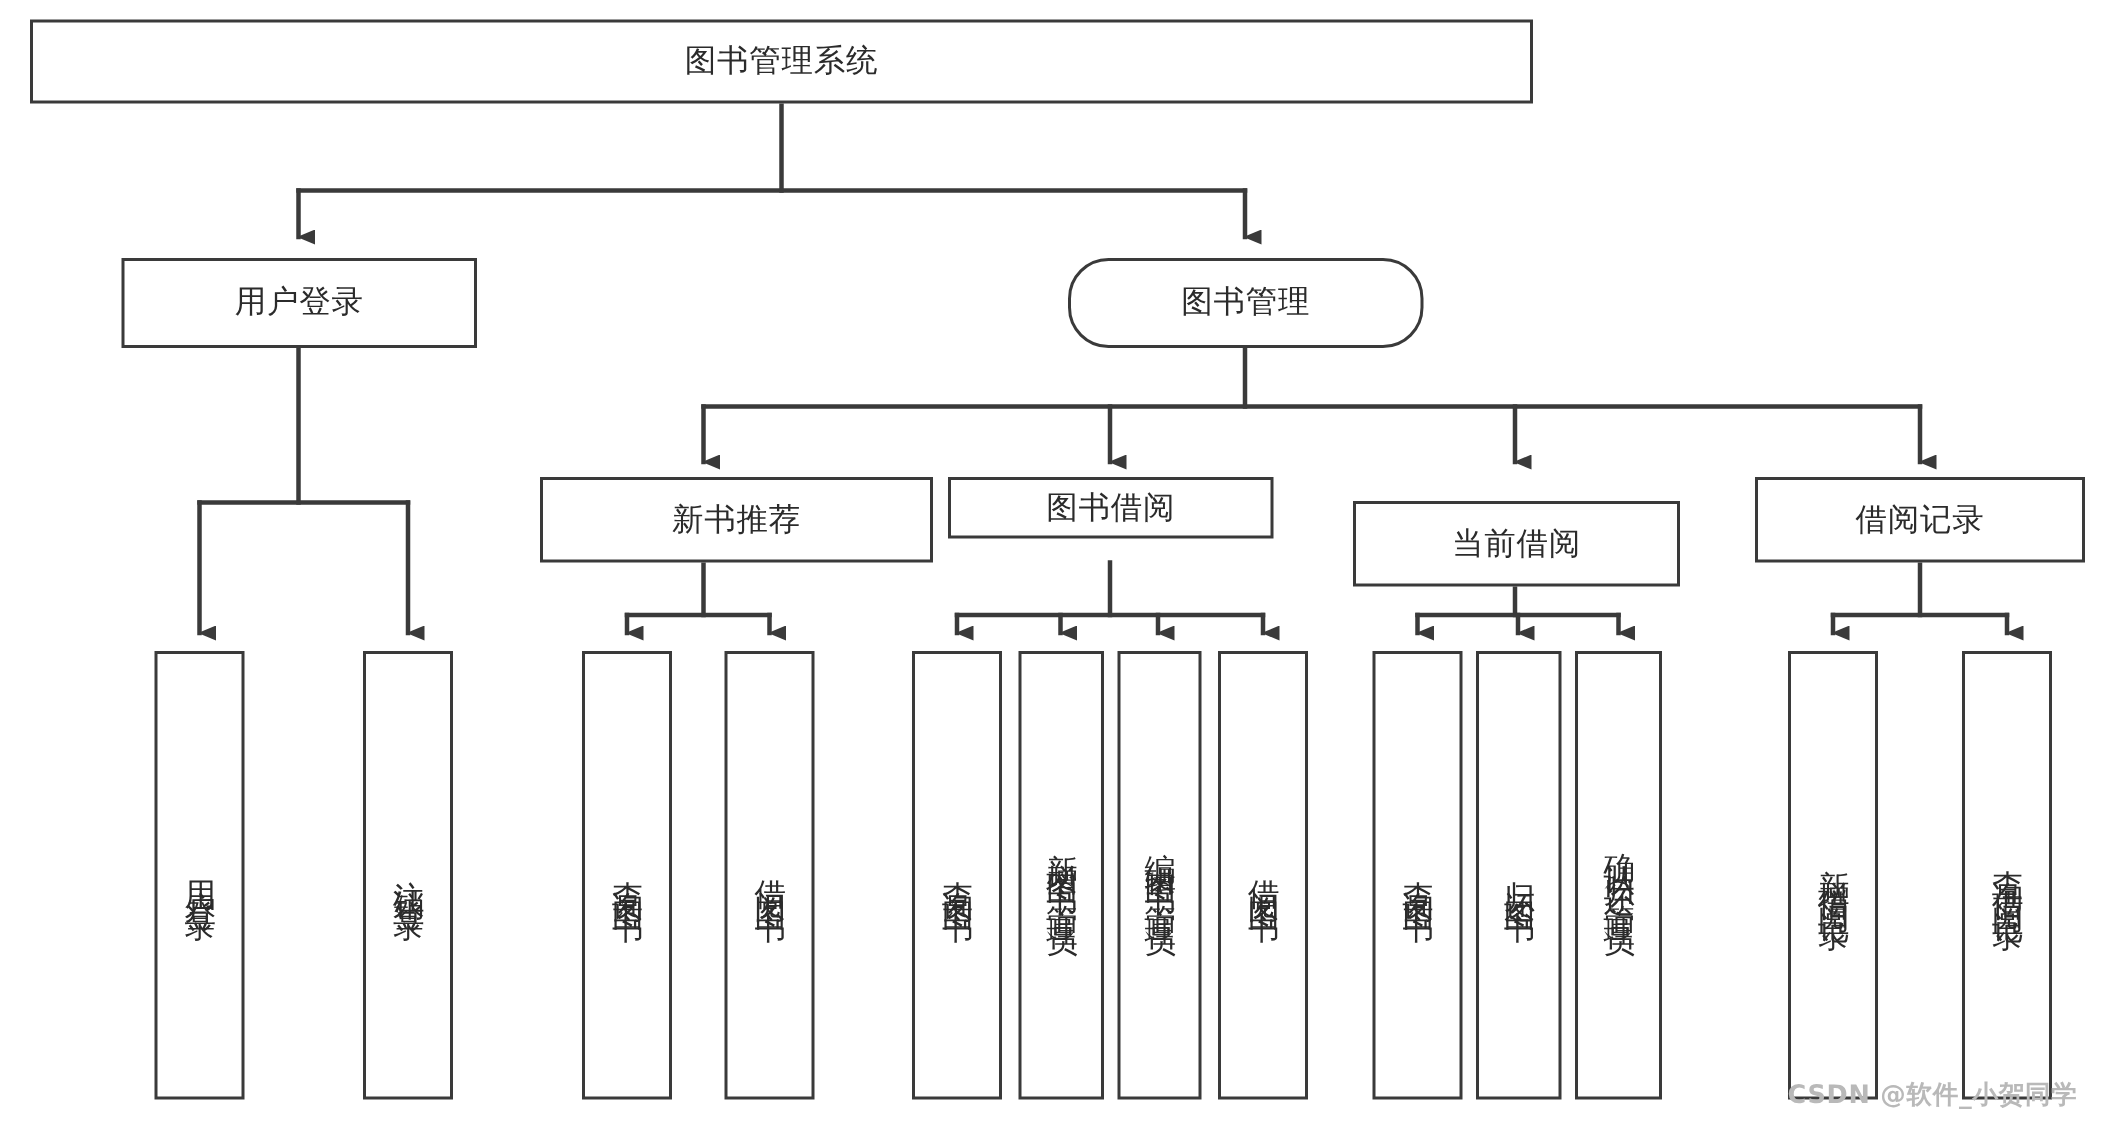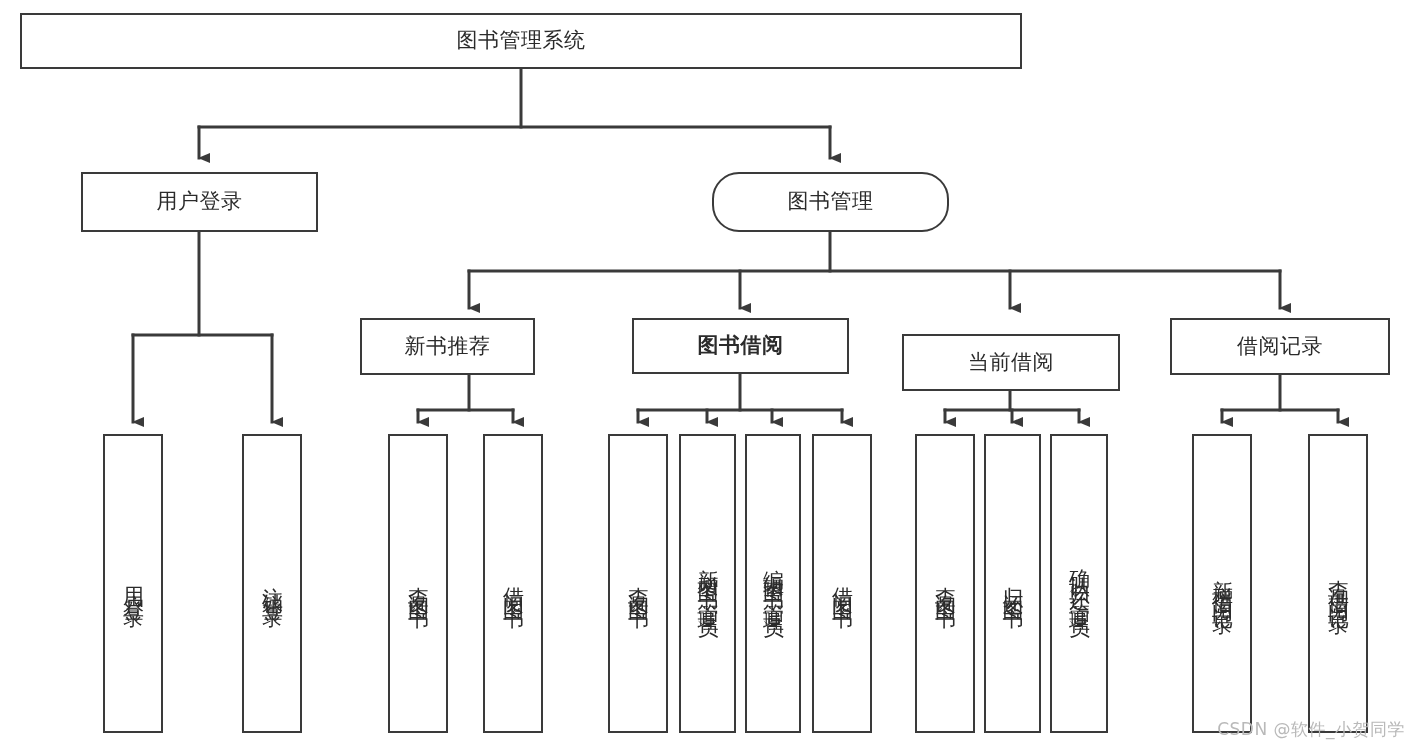--- a/index.html
+++ b/index.html
@@ -48,27 +48,28 @@
     line-height: 1.0;
     padding: 4px 0;
   }
   .node.v .txt {
     writing-mode: vertical-rl;
     text-orientation: upright;
     display: block;
   }
   #watermark {
     position: absolute;
-    right: 0;
+    right: 20px;
     bottom: 6px;
     font-size: 17px;
     color: #b9b9b9;
     letter-spacing: 0.5px;
     white-space: nowrap;
     font-family: "DejaVu Sans", "Liberation Sans", sans-serif;
+    font-weight: bold;
   }
 </style>
 </head>
 <body>
 
 <div id="canvas">
 
   <svg id="edges" viewBox="0 0 1405 747" width="1405" height="747" xmlns="http://www.w3.org/2000/svg">
     <defs>
       <marker id="ah" viewBox="0 0 10 12" refX="5" refY="11" markerWidth="10" markerHeight="12" orient="auto-start-reverse" markerUnits="userSpaceOnUse">
@@ -123,24 +124,24 @@
     <span class="txt">图书管理系统</span>
   </div>
 
   <div class="node h" style="left:81px; top:172px; width:237px; height:60px;">
     <span class="txt">用户登录</span>
   </div>
   <div class="node h" style="left:712px; top:172px; width:237px; height:60px;border-radius:27px;">
     <span class="txt">图书管理</span>
   </div>
 
-  <div class="node h" style="left:360px; top:318px; width:175px; height:57px;">
+  <div class="node h" style="left:360px; top:318px; width:262px; height:57px;">
     <span class="txt">新书推荐</span>
   </div>
-  <div class="node h" style="left:632px; top:318px; width:217px; height:56px;font-weight:bold;">
+  <div class="node h" style="left:632px; top:318px; width:217px; height:41px;">
     <span class="txt">图书借阅</span>
   </div>
   <div class="node h" style="left:902px; top:334px; width:218px; height:57px;">
     <span class="txt">当前借阅</span>
   </div>
   <div class="node h" style="left:1170px; top:318px; width:220px; height:57px;">
     <span class="txt">借阅记录</span>
   </div>
 
   <div class="node v" style="left:103px; top:434px; width:60px; height:299px;">

